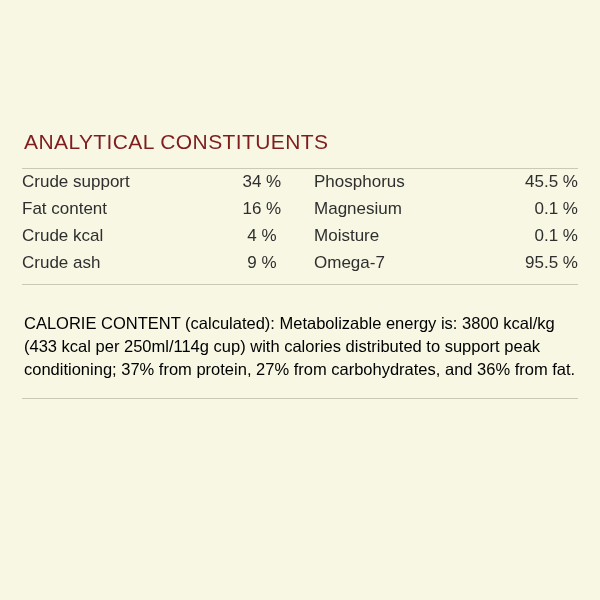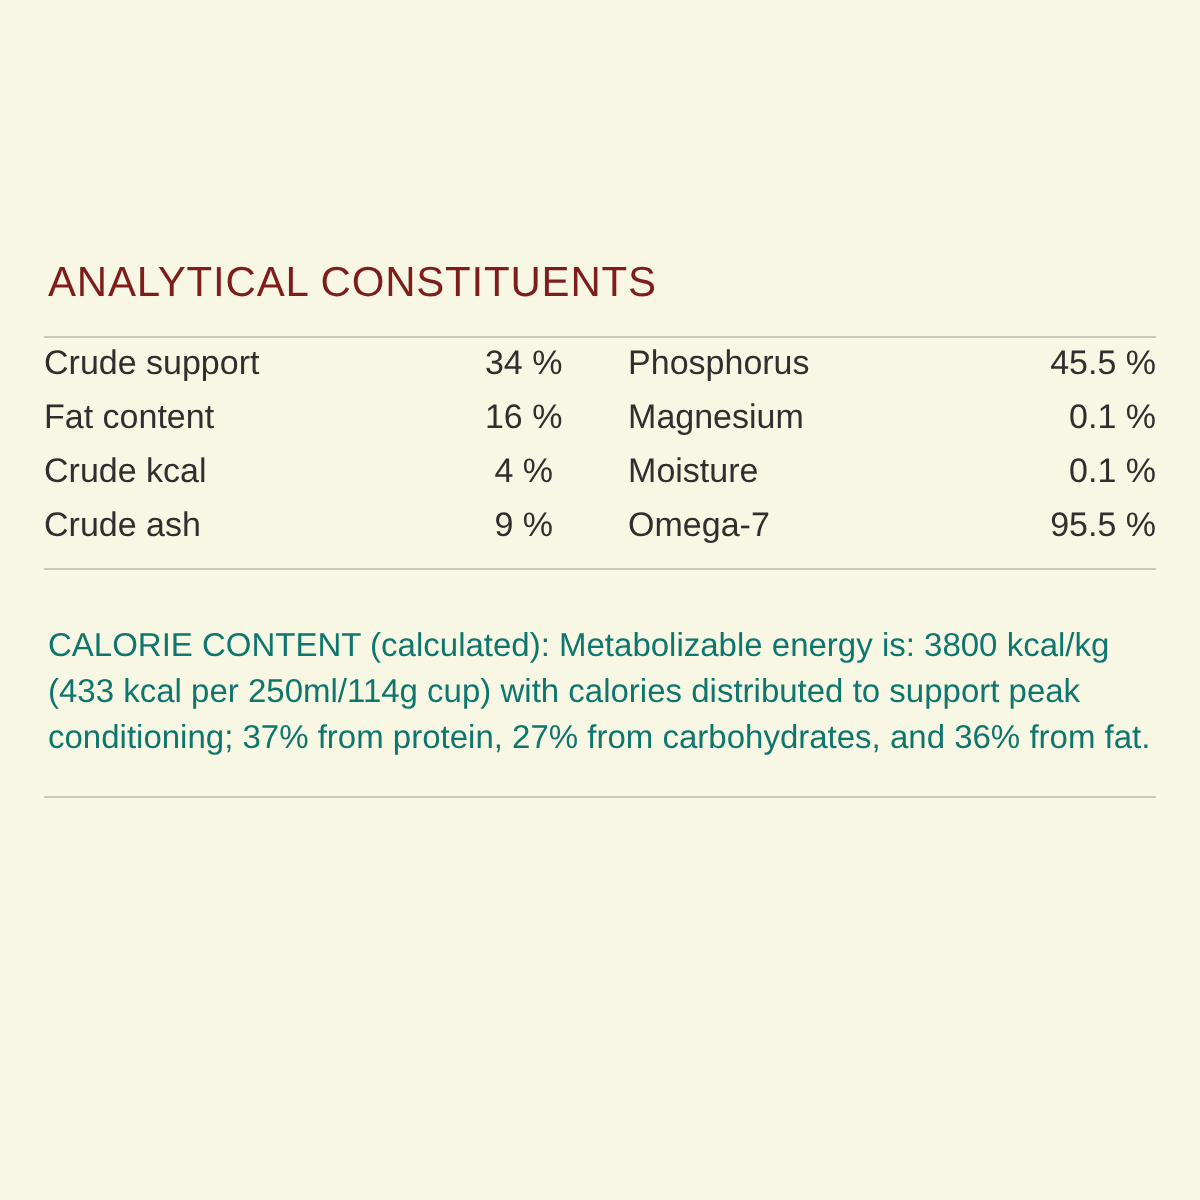--- a/index.html
+++ b/index.html
@@ -50,21 +50,21 @@
   td.name-right { width: 175px; padding-left: 2px; }
   td.val-right  { width: 88px;  text-align: right; padding-right: 2px; }
 
   .rule-top { margin-top: 2px; }
   .rule-mid { margin-top: 7px; }
 
   .calorie {
     font-size: 16.5px;
     line-height: 1.42;
     padding: 10px 2px 0 2px;
-    color: #0f766e;
+    color: #000000;
   }
   .rule-bot { margin-top: 11px; }
 </style>
 </head>
 <body>
 
 <div class="panel">
 
   <h1 class="panel-title">ANALYTICAL CONSTITUENTS</h1>
 

